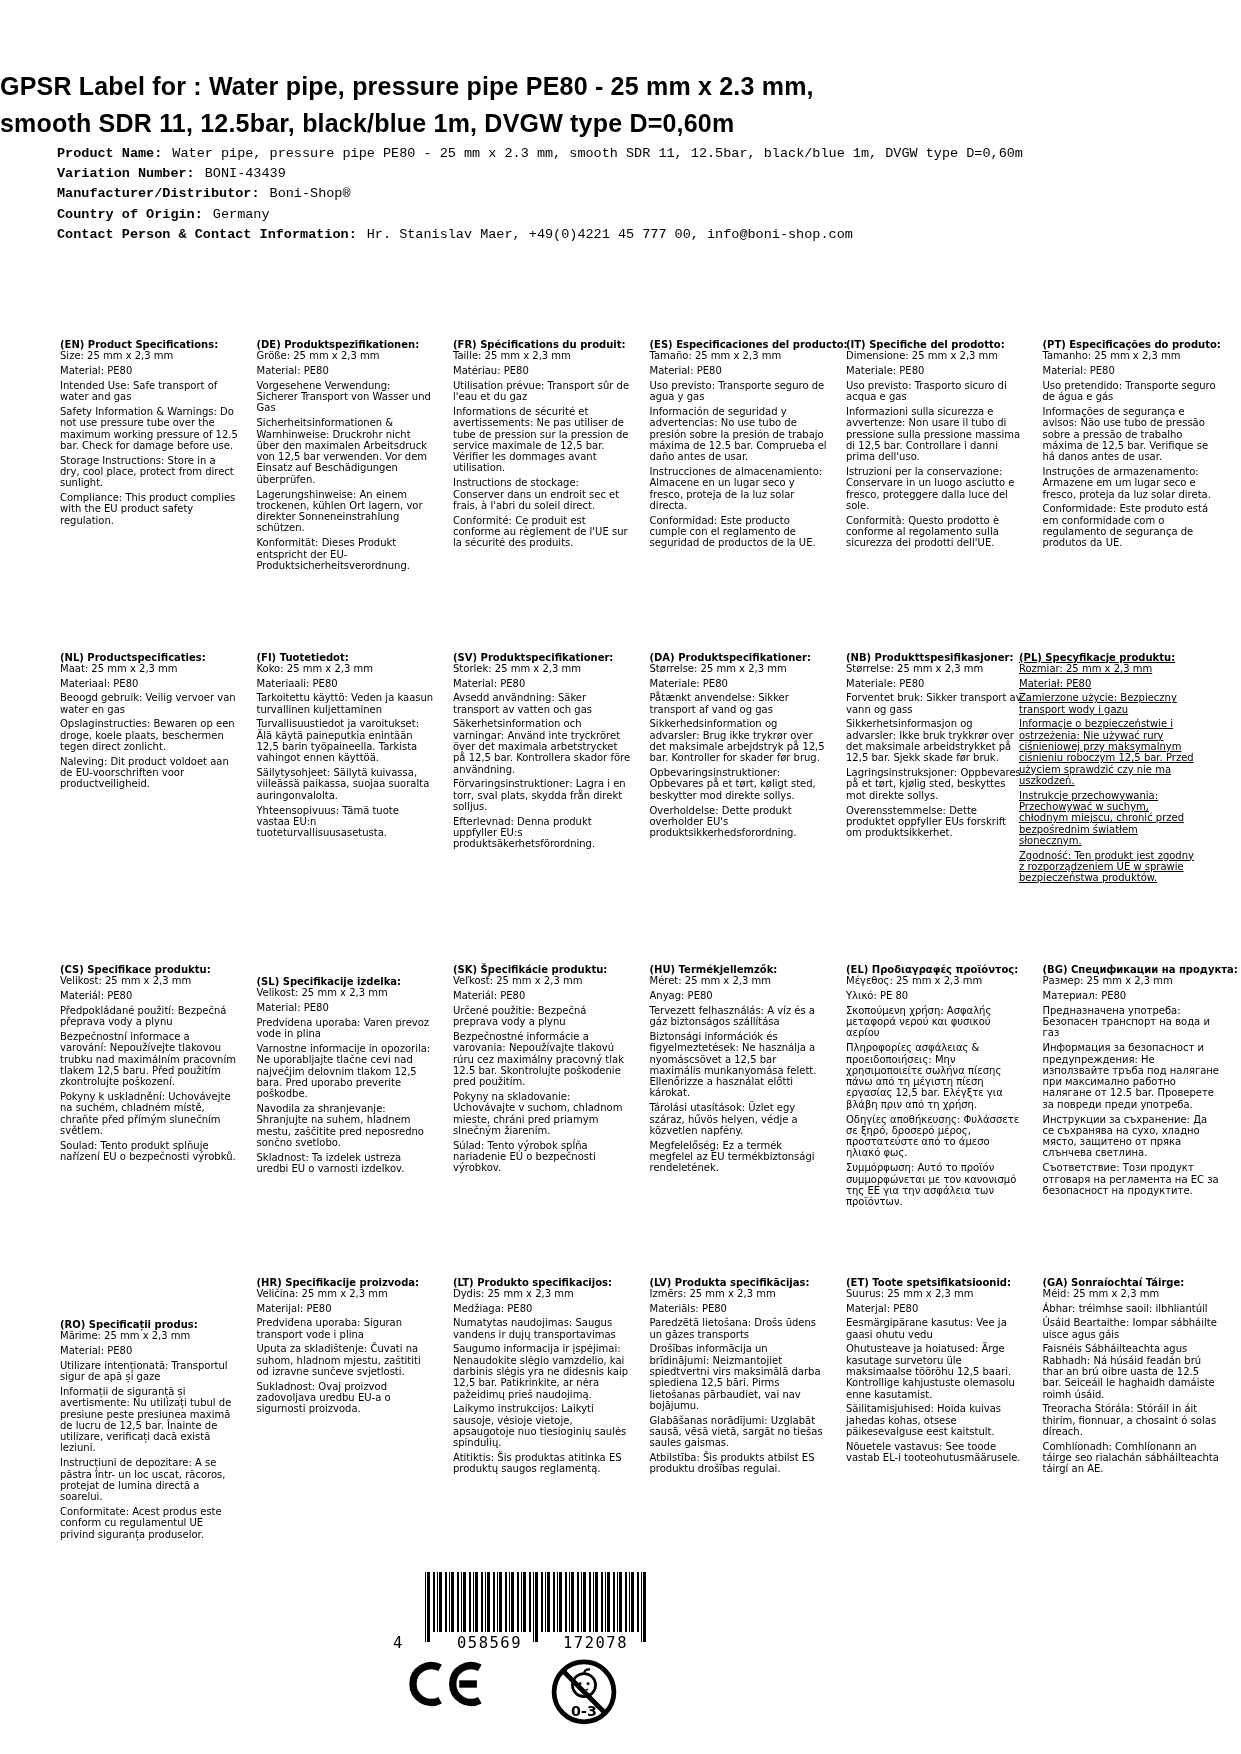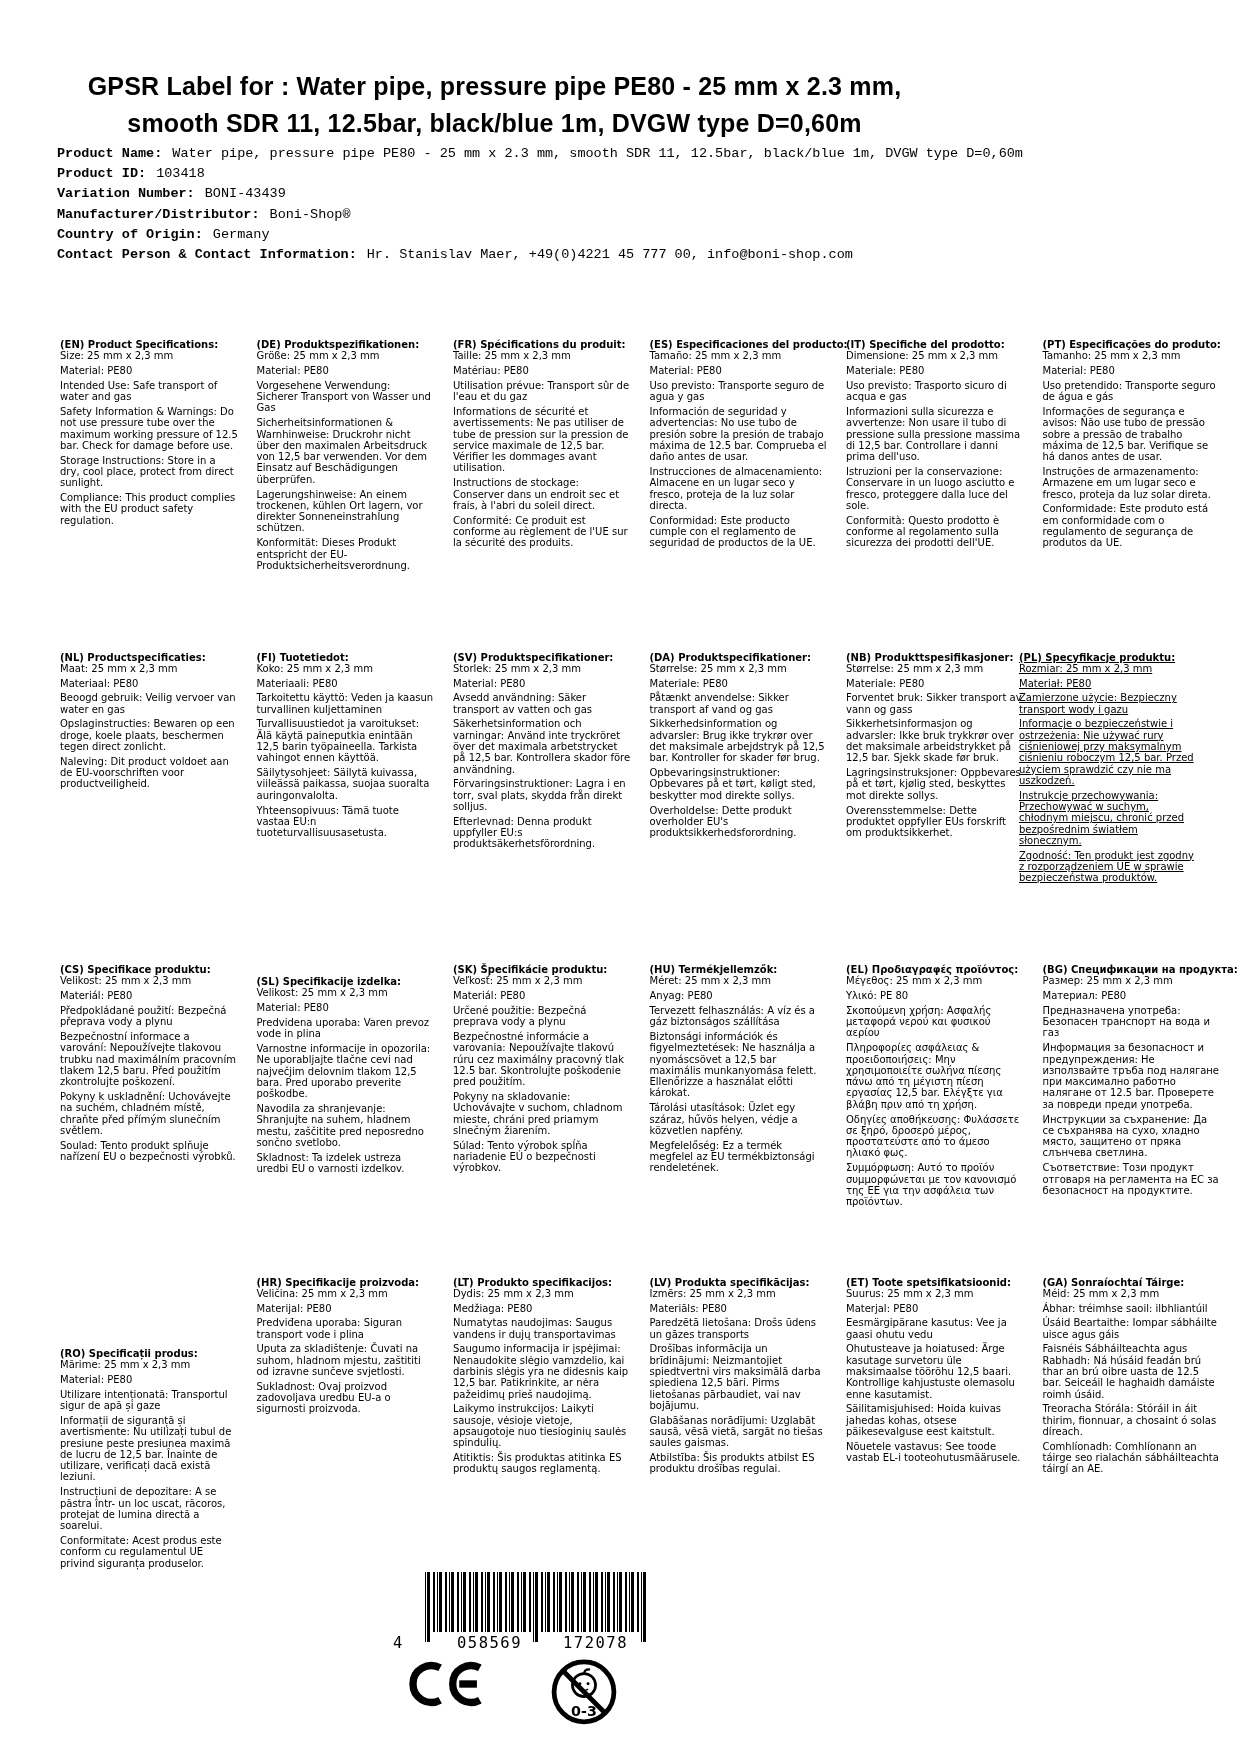--- a/index.html
+++ b/index.html
@@ -1,19 +1,19 @@
 <!DOCTYPE html>
 <html><head>
 <meta charset="utf-8">
 <style>
   * { margin:0; padding:0; box-sizing:border-box; }
   html,body { background:#fff; }
   body { width:1241px; height:1754px; position:relative; color:#000;
          font-family:"DejaVu Sans", sans-serif; overflow:hidden; }
-  .title { position:absolute; top:68px; left:0; width:989px; text-align:center;
+  .title { position:absolute; top:68px; left:0; width:989px; text-align:left;
            font-family:"Liberation Sans", sans-serif; font-weight:bold;
            font-size:25px; line-height:37px; letter-spacing:0.2px; }
   .info { position:absolute; left:57px; top:144px; font-size:13.5px; line-height:20.2px;
           font-family:Liberation Mono, monospace; }
   .info-row b { font-weight:bold; margin-right:10px; }
   .block { position:absolute; width:178px; font-size:10px; line-height:11.3px; }
   .block .bt { font-weight:bold; white-space:nowrap; }
   .block p { margin:0 0 3.5px 0; }
   .barcode { position:absolute; left:393px; top:1572px; width:280px; height:90px; }
   .bars { display:flex; align-items:flex-start; margin-left:32px; height:72px; }
@@ -32,21 +32,20 @@
 
 <div class="page">
 
   <div class="title">
     <div>GPSR Label for : Water pipe, pressure pipe PE80 - 25 mm x 2.3 mm,</div>
     <div>smooth SDR 11, 12.5bar, black/blue 1m, DVGW type D=0,60m</div>
   </div>
 
   <div class="info" id="info">
       <div class="info-row"><b>Product Name:</b><span>Water pipe, pressure pipe PE80 - 25 mm x 2.3 mm, smooth SDR 11, 12.5bar, black/blue 1m, DVGW type D=0,60m</span></div>
-      <div class="info-row"><b>Product ID:</b><span>103418</span></div>
       <div class="info-row"><b>Variation Number:</b><span>BONI-43439</span></div>
       <div class="info-row"><b>Manufacturer/Distributor:</b><span>Boni-Shop®</span></div>
       <div class="info-row"><b>Country of Origin:</b><span>Germany</span></div>
       <div class="info-row"><b>Contact Person &amp; Contact Information:</b><span>Hr. Stanislav Maer, +49(0)4221 45 777 00, info@boni-shop.com</span></div>
     </div>
 
   <div id="grid">
       <div class="block" style="left: 60px; top: 339px;">
         <div class="bt">(EN) Product Specifications:</div>
         <p>Size: 25 mm x 2,3 mm</p>
@@ -201,21 +200,21 @@
       </div>
       <div class="block" style="left: 1042.5px; top: 964px;">
         <div class="bt">(BG) Спецификации на продукта:</div>
         <p>Размер: 25 mm x 2,3 mm</p>
         <p>Материал: PE80</p>
         <p>Предназначена употреба: Безопасен транспорт на вода и газ</p>
         <p>Информация за безопасност и предупреждения: Не използвайте тръба под налягане при максимално работно налягане от 12.5 bar. Проверете за повреди преди употреба.</p>
         <p>Инструкции за съхранение: Да се съхранява на сухо, хладно място, защитено от пряка слънчева светлина.</p>
         <p>Съответствие: Този продукт отговаря на регламента на ЕС за безопасност на продуктите.</p>
       </div>
-      <div class="block" style="left: 60px; top: 1348px;">
+      <div class="block" style="left: 60px; top: 1319px;">
         <div class="bt">(RO) Specificații produs:</div>
         <p>Mărime: 25 mm x 2,3 mm</p>
         <p>Material: PE80</p>
         <p>Utilizare intenționată: Transportul sigur de apă și gaze</p>
         <p>Informații de siguranță și avertismente: Nu utilizați tubul de presiune peste presiunea maximă de lucru de 12,5 bar. Înainte de utilizare, verificați dacă există leziuni.</p>
         <p>Instrucțiuni de depozitare: A se păstra într- un loc uscat, răcoros, protejat de lumina directă a soarelui.</p>
         <p>Conformitate: Acest produs este conform cu regulamentul UE privind siguranța produselor.</p>
       </div>
       <div class="block" style="left: 256.5px; top: 1276.5px;">
         <div class="bt">(HR) Specifikacije proizvoda:</div>

